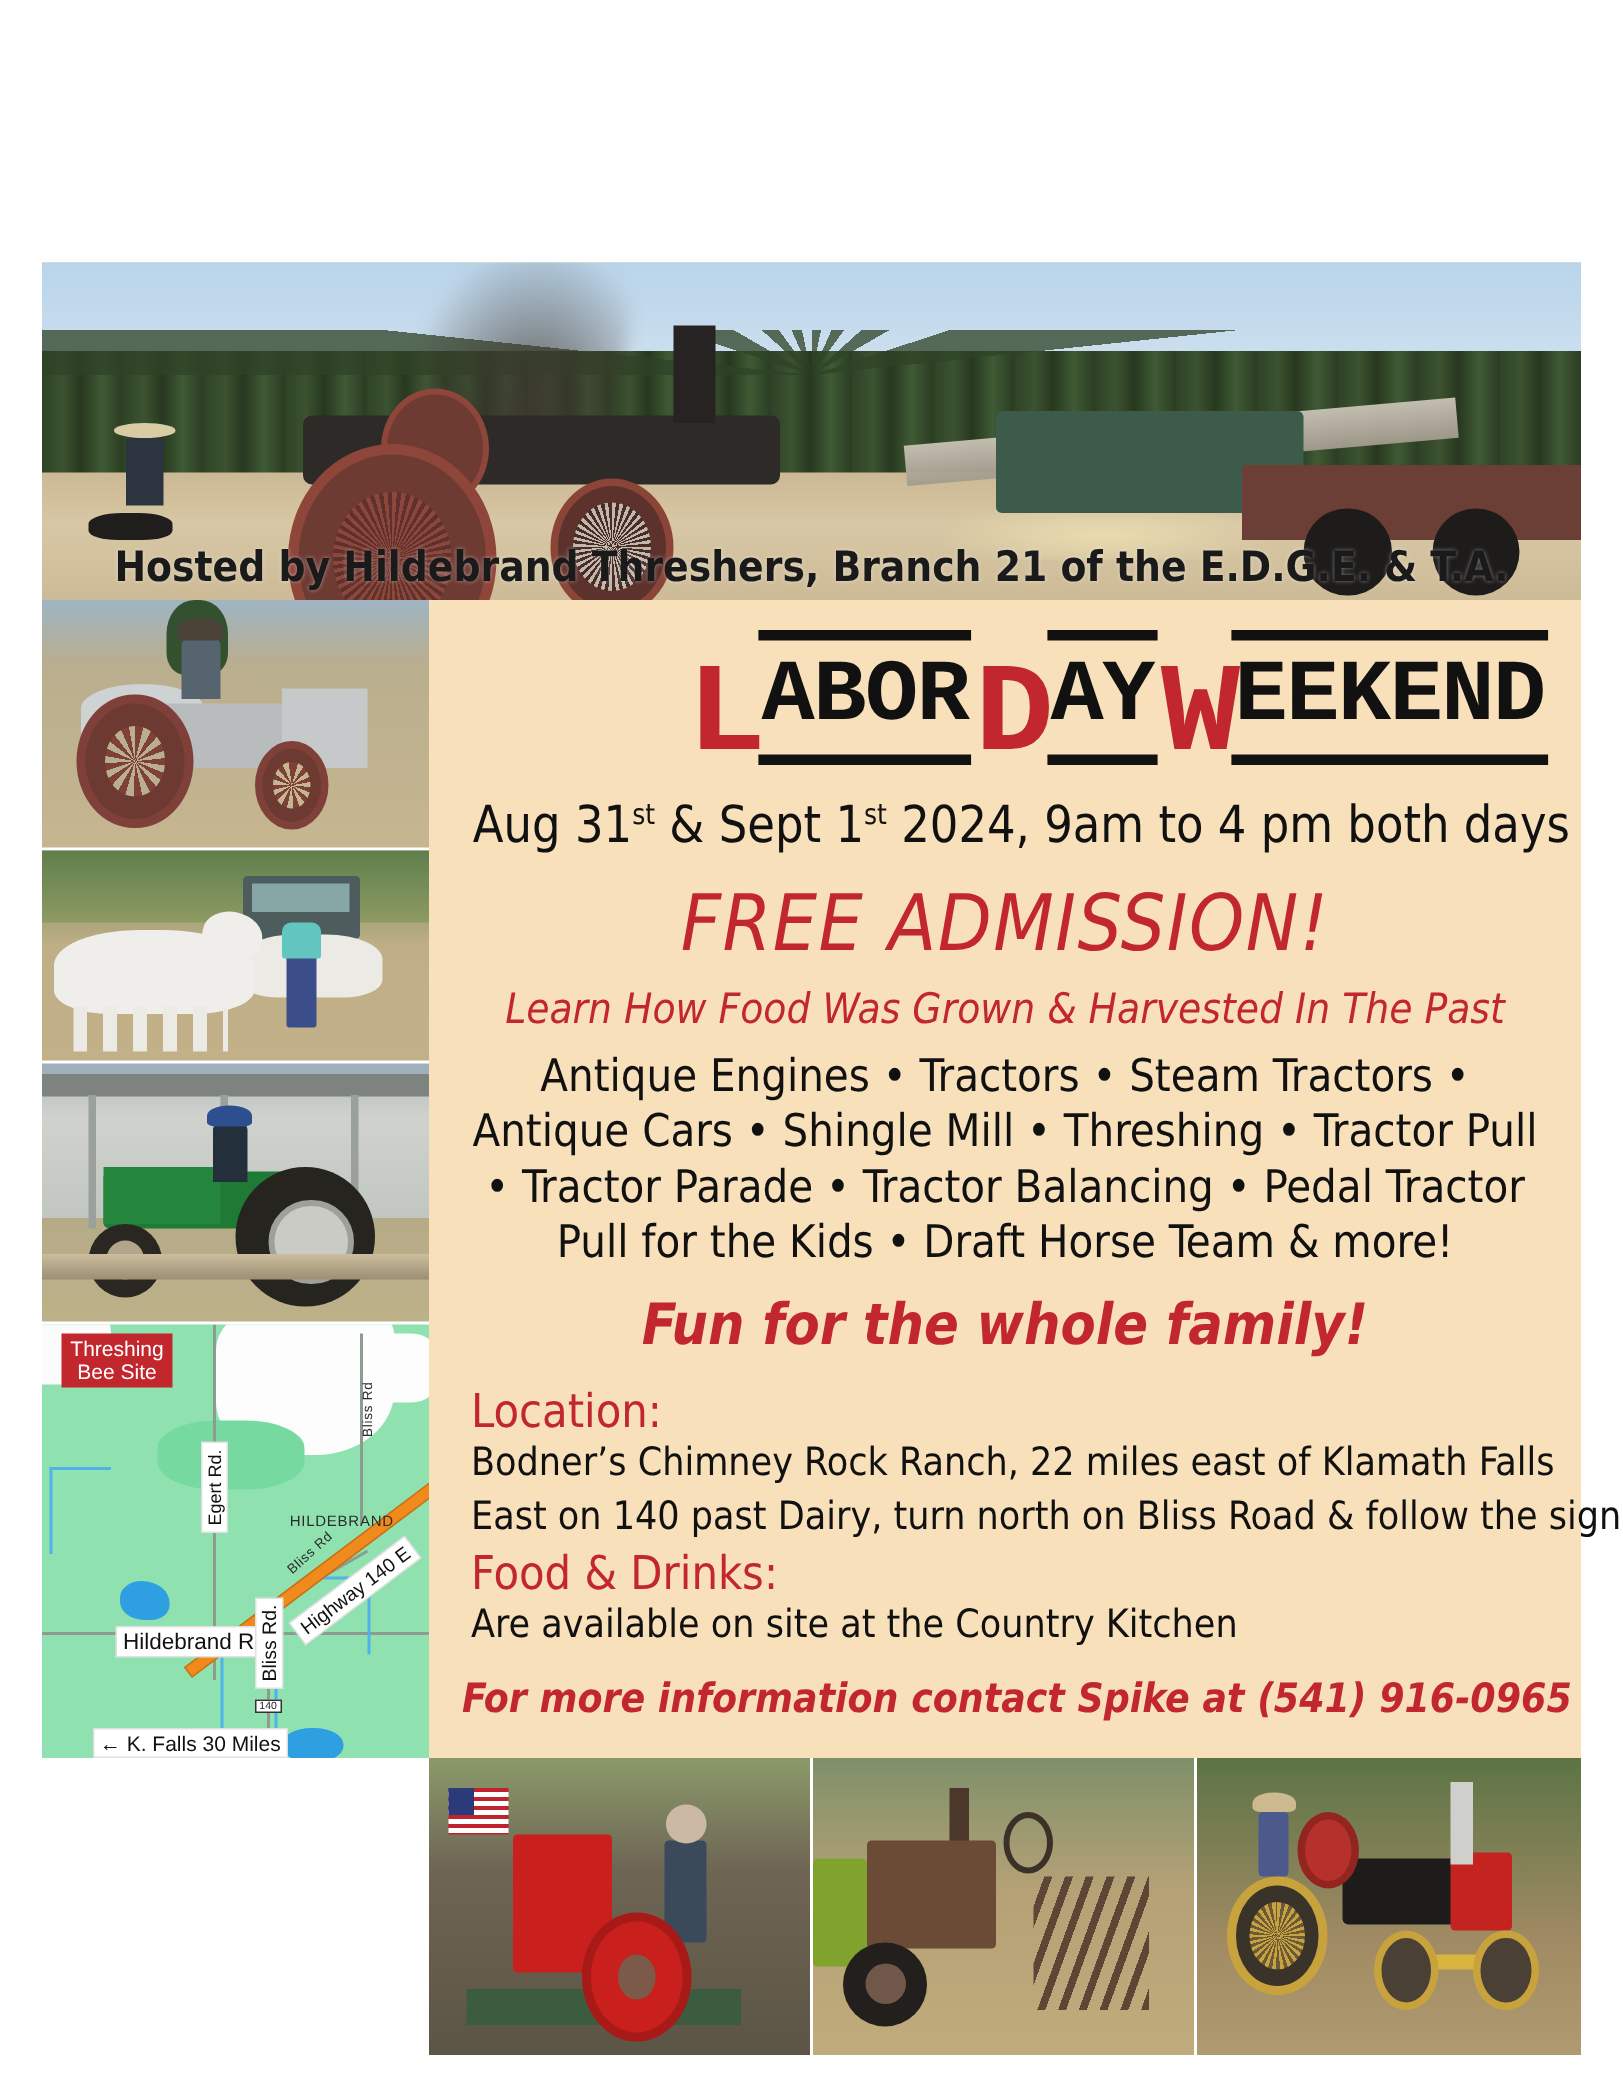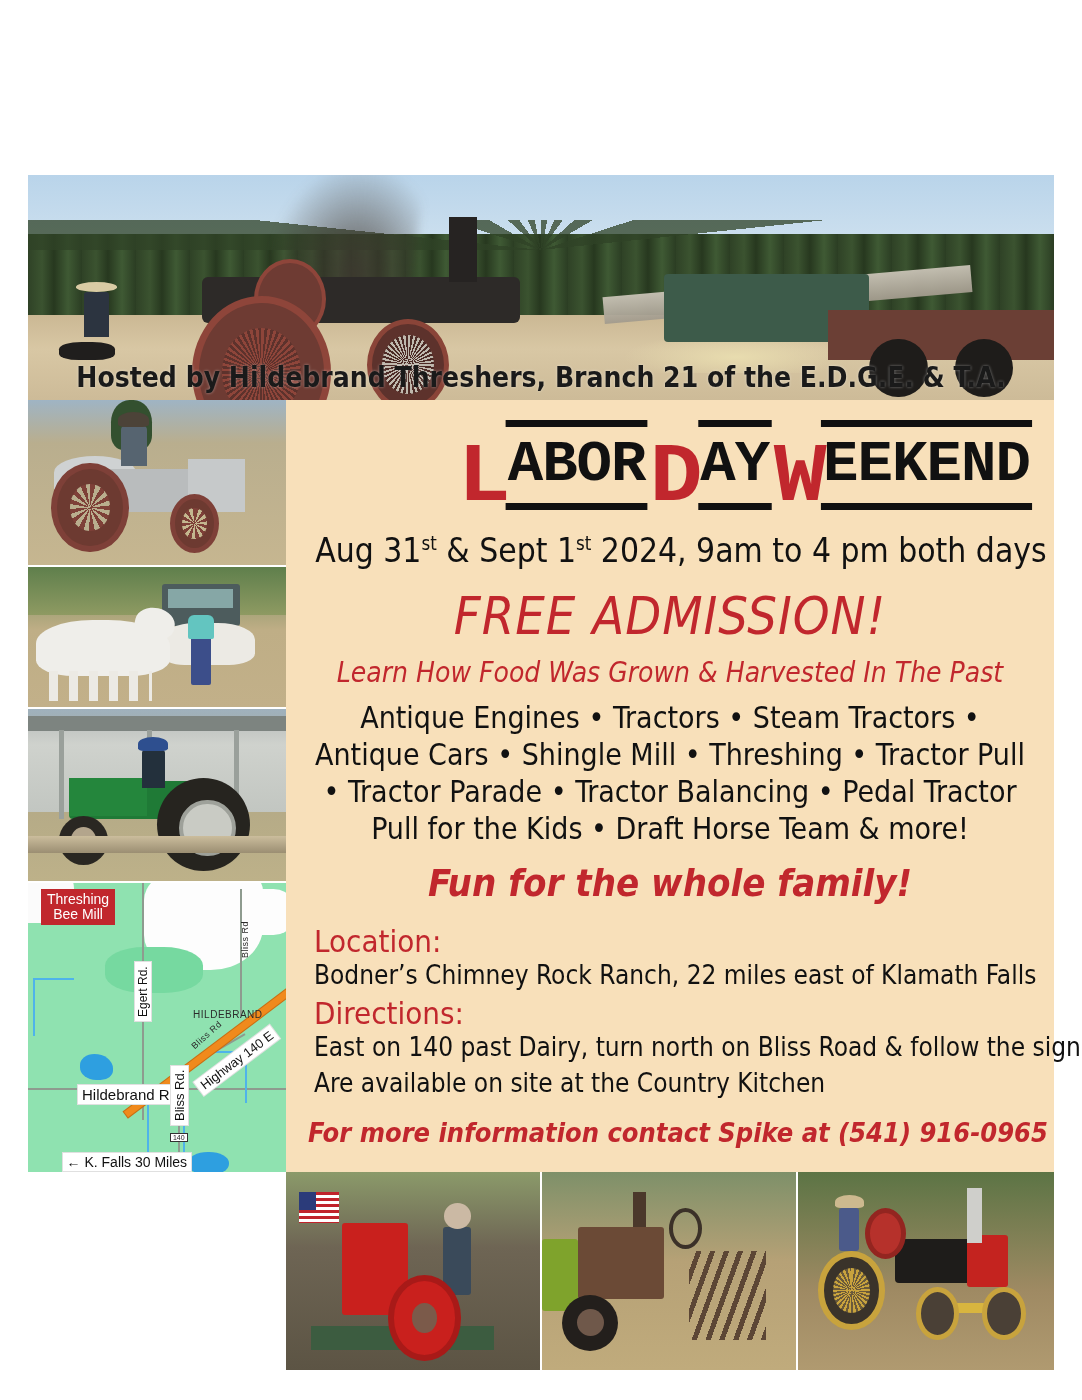--- a/index.html
+++ b/index.html
@@ -392,21 +392,21 @@
 
       <div class="map-lake1"></div>
       <div class="map-lake2"></div>
       <div class="map-lake3"></div>
 
       <div class="map-hw"></div>
       <div class="map-shield" style="left:55%; top:86.5%;">140</div>
 
       <div class="map-label-site">
         <span>Threshing</span><br>
-        <span>Bee Mill</span>
+        <span>Bee Site</span>
       </div>
 
       <div class="map-label map-label-v" style="left:41%; top:48%;">Egert Rd.</div>
       <div class="map-label-plain" style="left:64%; top:43.5%;">HILDEBRAND</div>
       <div class="map-label-plain" style="left:62%; top:51%; transform:rotate(-42deg); font-size:9px;">Bliss Rd</div>
       <div class="map-label-plain" style="left:82%; top:26%; transform:rotate(-90deg); transform-origin:left top; font-size:9px;">Bliss Rd</div>
       <div class="map-label" style="left:19%; top:69.5%; font-size:15px;">Hildebrand Rd.</div>
       <div class="map-label map-label-v" style="left:55%; top:84%; font-size:13px;">Bliss Rd.</div>
       <div class="map-label" style="left:66%; top:68%; font-size:13px; transform:rotate(-37deg); transform-origin:left center;">Highway 140 E</div>
       <div class="map-label" style="left:13%; top:93%; font-size:14px;">←  K. Falls 30 Miles</div>
@@ -427,22 +427,22 @@
 
     <div class="tagline">Learn How Food Was Grown &amp; Harvested In The Past</div>
 
     <div class="activities">Antique Engines • Tractors • Steam Tractors • Antique Cars • Shingle Mill • Threshing • Tractor Pull • Tractor Parade • Tractor Balancing • Pedal Tractor Pull for the Kids • Draft Horse Team &amp; more!</div>
 
     <div class="funline">Fun for the whole family!</div>
 
     <div class="info">
       <div class="info-head">Location:</div>
       <div class="info-body">Bodner’s Chimney Rock Ranch, 22 miles east of Klamath Falls</div>
-      <div class="info-head">Directions:</div>
       <div class="info-body">East on 140 past Dairy, turn north on Bliss Road &amp; follow the signs</div>
+      <div class="info-head">Food &amp; Drinks:</div>
       <div class="info-body">Are available on site at the Country Kitchen</div>
     </div>
 
     <div class="contact">For more information contact Spike at  (541) 916-0965</div>
   </div>
 
   <div class="strip">
 
     <div class="strip-photo sp1">
       <div class="e-flag"></div>

